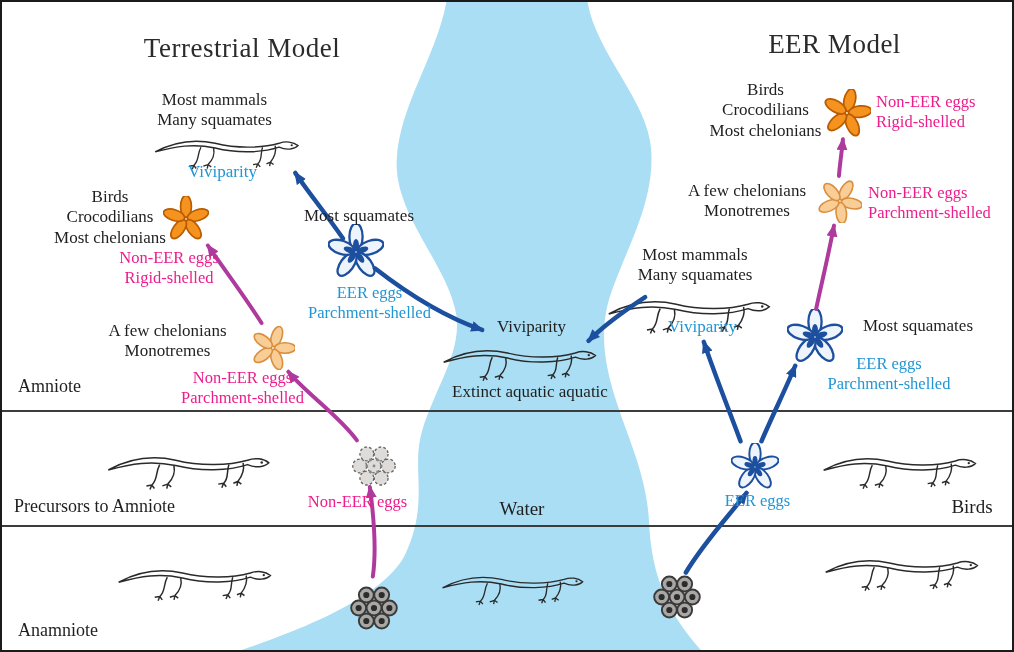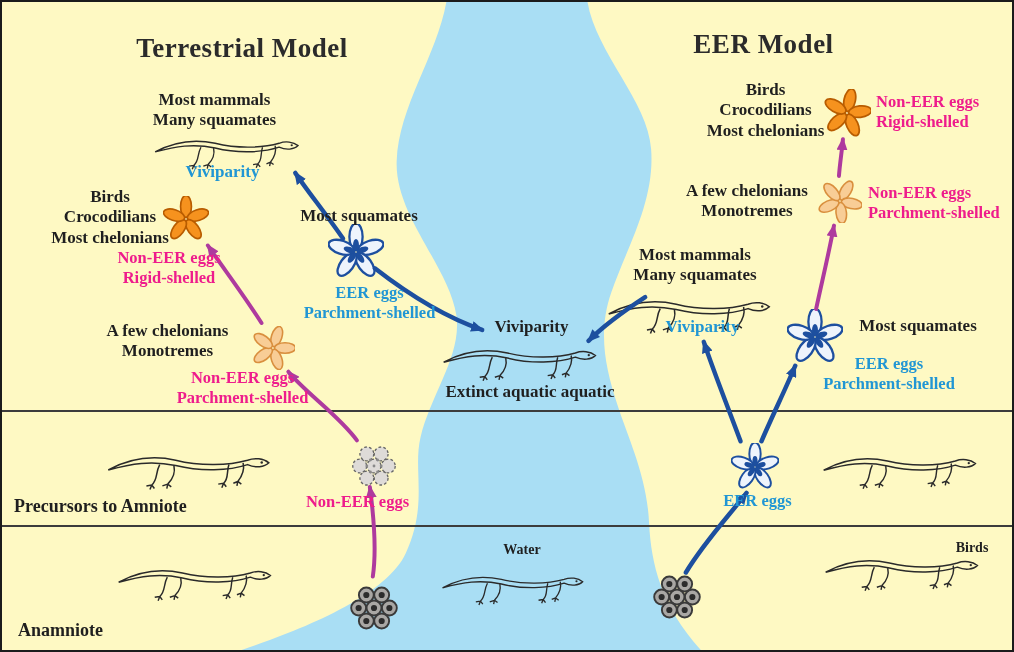--- a/index.html
+++ b/index.html
@@ -1,33 +1,33 @@
 <!DOCTYPE html>
 <html><head>
 <meta charset="utf-8">
 <style>
   html,body{margin:0;padding:0;background:#888;}
   .stage{
     position:relative;width:1014px;height:652px;box-sizing:border-box;
-    background:#fef9c3;border:2px solid #1b1b1b;overflow:hidden;
-    font-family:"Liberation Serif",serif;color:#1f1f1f;font-weight:bold;
+    background:#ffffff;border:2px solid #1b1b1b;overflow:hidden;
+    font-family:"Liberation Serif",serif;color:#1f1f1f;
   }
   .layer{position:absolute;inset:0;width:100%;height:100%;pointer-events:none;}
   .water{z-index:1;}
   .zone-line{position:absolute;left:0;width:100%;height:2px;background:#3c3c3c;z-index:2;}
   .lizard{position:absolute;z-index:3;}
   .egg{position:absolute;z-index:4;}
   .arrows{z-index:5;}
   .lbl{
     position:absolute;z-index:6;white-space:pre-line;text-align:center;
     font-size:17px;line-height:1.2;color:#1f1f1f;
   }
   .title{font-size:27px;letter-spacing:.5px;color:#2b2b2b;}
   .zone{font-size:18px;text-align:left;}
-  .env{font-size:14px;margin-top:44px;}
+  .env{font-size:19px;}
   .blue{color:#2196d4;}
   .pink{color:#ee1c8c;}
   .left{text-align:left;}
   .sm{font-size:16.5px;}
 </style>
 </head>
 <body>
 
 <div class="stage">
 
@@ -171,21 +171,21 @@
     <g fill="none" stroke="#ae3a9e" stroke-width="4" stroke-linecap="round">
       <path d="M372,578 C376,551 373,518 369,488" marker-end="url(#mmag)"></path>
       <path d="M356,441 C338,416 304,393 287,372" marker-end="url(#mmag)"></path>
       <path d="M260,323 C243,296 221,267 206,245" marker-end="url(#mmag)"></path>
       <path d="M818,309 C824,281 831,252 836,225" marker-end="url(#mmag)"></path>
       <path d="M841,175 C842,162 844,150 845,138" marker-end="url(#mmag)"></path>
     </g>
   </svg>
 
   <div class="lbl title" style="left:110px;top:30px;width:260px">Terrestrial Model</div>
-  <div class="lbl title" style="left:664px;top:26px;width:195px">EER Model</div>
+  <div class="lbl title" style="left:735px;top:26px;width:195px">EER Model</div>
 
   <div class="lbl" style="left:125px;top:88px;width:175px">Most mammals
 Many squamates</div>
   <div class="lbl blue" style="left:168px;top:160px;width:105px">Viviparity</div>
   <div class="lbl" style="left:22px;top:185px;width:172px">Birds
 Crocodilians
 Most chelonians</div>
   <div class="lbl pink sm" style="left:82px;top:246px;width:170px">Non-EER eggs
 Rigid-shelled</div>
   <div class="lbl" style="left:287px;top:204px;width:140px">Most squamates</div>
@@ -210,18 +210,19 @@
   <div class="lbl pink sm left" style="left:866px;top:181px;width:150px">Non-EER eggs
 Parchment-shelled</div>
   <div class="lbl" style="left:608px;top:243px;width:170px">Most mammals
 Many squamates</div>
   <div class="lbl blue" style="left:648px;top:315px;width:105px">Viviparity</div>
   <div class="lbl" style="left:846px;top:314px;width:140px">Most squamates</div>
   <div class="lbl blue sm" style="left:802px;top:352px;width:170px">EER eggs
 Parchment-shelled</div>
   <div class="lbl blue sm" style="left:698px;top:489px;width:115px">EER eggs</div>
 
+  <div class="lbl zone" style="left:16px;top:374px;width:130px">Amniote</div>
   <div class="lbl zone" style="left:12px;top:494px;width:235px">Precursors to Amniote</div>
   <div class="lbl zone" style="left:16px;top:618px;width:150px">Anamniote</div>
   <div class="lbl env" style="left:455px;top:496px;width:130px">Water</div>
   <div class="lbl env" style="left:930px;top:494px;width:80px">Birds</div>
 
 </div>
 
 </body></html>

